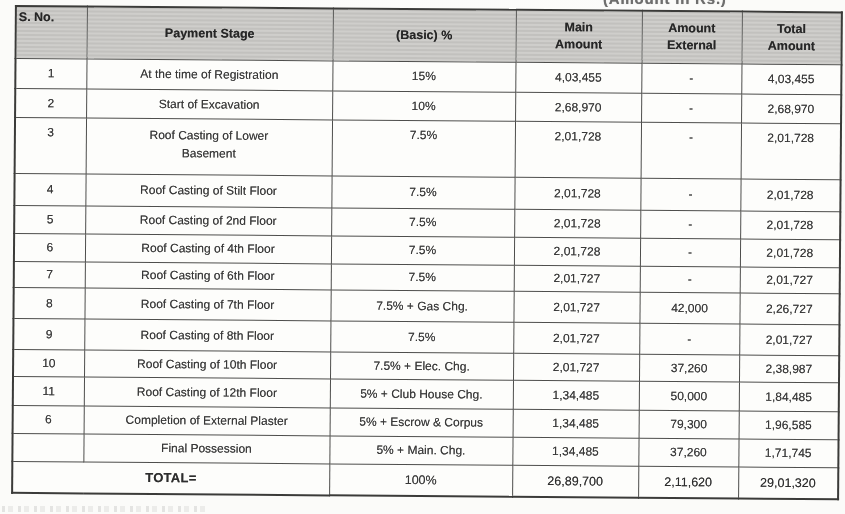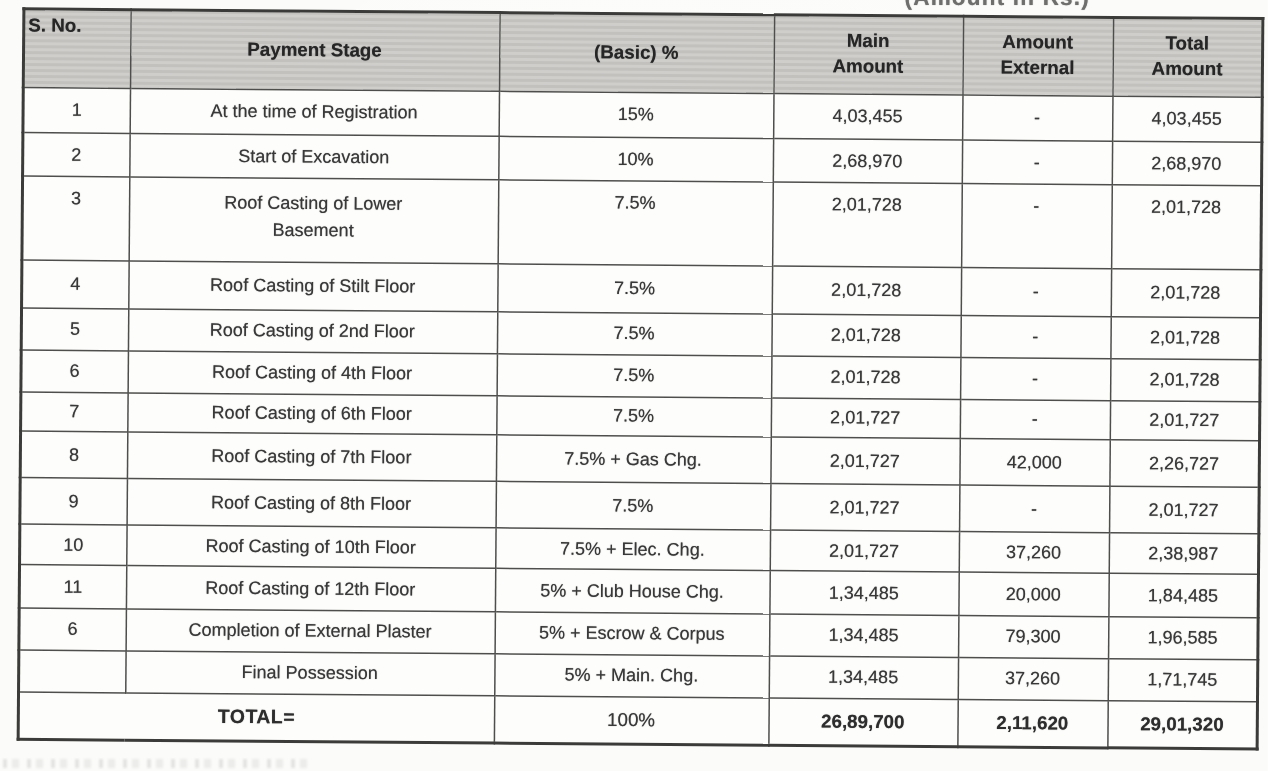--- a/index.html
+++ b/index.html
@@ -70,21 +70,21 @@
   tbody tr:nth-child(9){height:31px;}
   tbody tr:nth-child(10){height:27px;}
   tbody tr:nth-child(11){height:29px;}
   tbody tr:nth-child(12){height:28px;}
   tbody tr:nth-child(13){height:28px;}
   tbody tr:nth-child(3) td{vertical-align:top;padding-top:7px;}
   tbody tr:nth-child(3) td.td-stage{padding-left:56px;padding-right:56px;line-height:1.55;}
   tfoot tr{height:32px;}
   tfoot td{font-size:12.5px;}
   .total-label{font-weight:bold;font-size:13px;letter-spacing:.3px;color:#2d2d2d;}
-  .bold-sum{font-weight:bold;color:#2d2d2d;margin-left:12px;}
+  .bold-sum{font-weight:normal;color:#2d2d2d;margin-left:12px;}
   
   .scan-artifact{
     position:absolute;left:2px;top:506px;width:208px;height:6px;
     background:repeating-linear-gradient(90deg,
       rgba(130,130,128,.38) 0 3px, rgba(0,0,0,0) 3px 6px,
       rgba(140,140,138,.28) 6px 11px, rgba(0,0,0,0) 11px 16px);
     filter:blur(.7px);opacity:.5;
   }
 </style>
 </head>
@@ -195,21 +195,21 @@
           <td class="td-pct">7.5% + Elec. Chg.</td>
           <td class="td-basic">2,01,727</td>
           <td class="td-other">37,260</td>
           <td class="td-total">2,38,987</td>
         </tr>
         <tr>
           <td class="td-sno">11</td>
           <td class="td-stage">Roof Casting of 12th Floor</td>
           <td class="td-pct">5% + Club House Chg.</td>
           <td class="td-basic">1,34,485</td>
-          <td class="td-other">20,000</td>
+          <td class="td-other">50,000</td>
           <td class="td-total">1,84,485</td>
         </tr>
         <tr>
           <td class="td-sno">6</td>
           <td class="td-stage">Completion of External Plaster</td>
           <td class="td-pct">5% + Escrow &amp; Corpus</td>
           <td class="td-basic">1,34,485</td>
           <td class="td-other">79,300</td>
           <td class="td-total">1,96,585</td>
         </tr>

